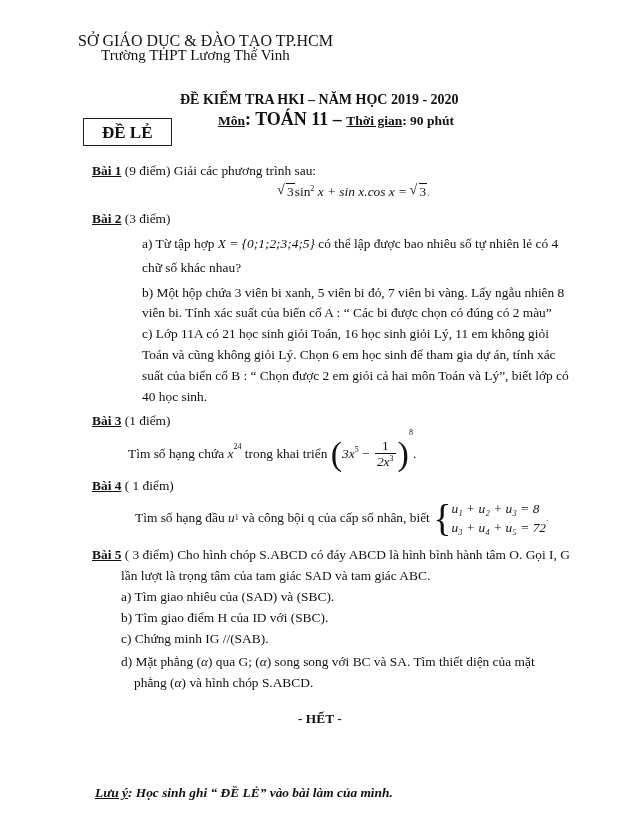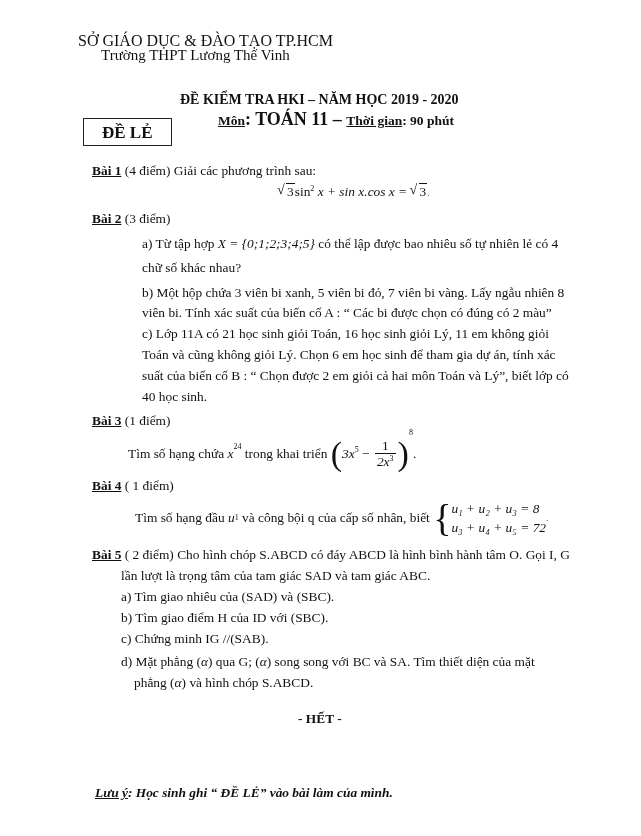--- a/index.html
+++ b/index.html
@@ -29,21 +29,21 @@
 <div class="abs" style="left:78px;top:32px;font-size:16px;">SỞ GIÁO DỤC &amp; ĐÀO TẠO TP.HCM</div>
 <div class="abs" style="left:101px;top:47px;font-size:15px;">Trường THPT Lương Thế Vinh</div>
 
 <div class="abs b" style="left:180px;top:92px;font-size:14px;">ĐỀ KIỂM TRA HKI – NĂM HỌC 2019 - 2020</div>
 <div class="abs b" style="left:218px;top:109px;font-size:13.5px;">
   <span class="u">Môn</span><span style="font-size:18px;">: TOÁN 11 – </span><span class="u">Thời gian</span><span>:  90 phút</span>
 </div>
 <div class="abs boxed" style="left:83px;top:118px;text-align:right;">ĐỀ LẺ</div>
 
 <div class="abs" style="left:92px;top:163px;">
-  <span class="b u">Bài 1</span><span> (4 điểm) Giải các phương trình sau:</span>
+  <span class="b u">Bài 1</span><span> (9 điểm) Giải các phương trình sau:</span>
 </div>
 <div class="abs math" style="left:278px;top:184px;">
   <span class="sqrt"><span>3</span></span><span class="up">sin</span><sup class="up">2</sup><span> x + sin x.cos x = </span><span class="sqrt"><span>3</span></span><span class="up" style="font-size:9px;">.</span>
 </div>
 
 <div class="abs" style="left:92px;top:211px;">
   <span class="b u">Bài 2</span><span> (3 điểm)</span>
 </div>
 <div class="abs" style="left:142px;top:236px;">
   <span>a) Từ tập hợp </span><span class="math">X = {0;1;2;3;4;5}</span><span> có thể lập được bao nhiêu số tự nhiên lẻ có 4</span>
@@ -64,21 +64,21 @@
 </div>
 
 <div class="abs" style="left:92px;top:478px;">
   <span class="b u">Bài 4</span><span> ( 1 điểm)</span>
 </div>
 <div class="abs" style="left:135px;top:499px;">
   <span style="vertical-align:middle;">Tìm số hạng đầu </span><span class="math" style="vertical-align:middle;">u</span><sub class="up" style="vertical-align:middle;">1</sub><span style="vertical-align:middle;"> và công bội q của cấp số nhân, biết </span><span class="brace">{</span><span class="sys math"><span style="display:block;">u₁ + u₂ + u₃ = 8</span><span style="display:block;">u₃ + u₄ + u₅ = 72</span></span><span style="vertical-align:middle;font-size:9px;">.</span>
 </div>
 
 <div class="abs" style="left:92px;top:547px;">
-  <span class="b u">Bài 5</span><span> ( 2 điểm) Cho hình chóp S.ABCD có đáy ABCD là hình bình hành tâm O. Gọi I, G</span>
+  <span class="b u">Bài 5</span><span> ( 3 điểm) Cho hình chóp S.ABCD có đáy ABCD là hình bình hành tâm O. Gọi I, G</span>
 </div>
 <div class="abs" style="left:121px;top:568px;">lần lượt  là trọng tâm của tam giác SAD và tam giác ABC.</div>
 <div class="abs" style="left:121px;top:589px;">a) Tìm giao nhiêu của (SAD) và (SBC).</div>
 <div class="abs" style="left:121px;top:610px;">b) Tìm giao điểm H của ID với (SBC).</div>
 <div class="abs" style="left:121px;top:631px;">c) Chứng minh IG //(SAB).</div>
 <div class="abs" style="left:121px;top:654px;">
   <span>d) Mặt phẳng (</span><span class="math">α</span><span>) qua G; (</span><span class="math">α</span><span>) song song với BC và SA. Tìm thiết diện của mặt</span>
 </div>
 <div class="abs" style="left:134px;top:675px;">
   <span>phẳng (</span><span class="math">α</span><span>) và hình chóp S.ABCD.</span>

